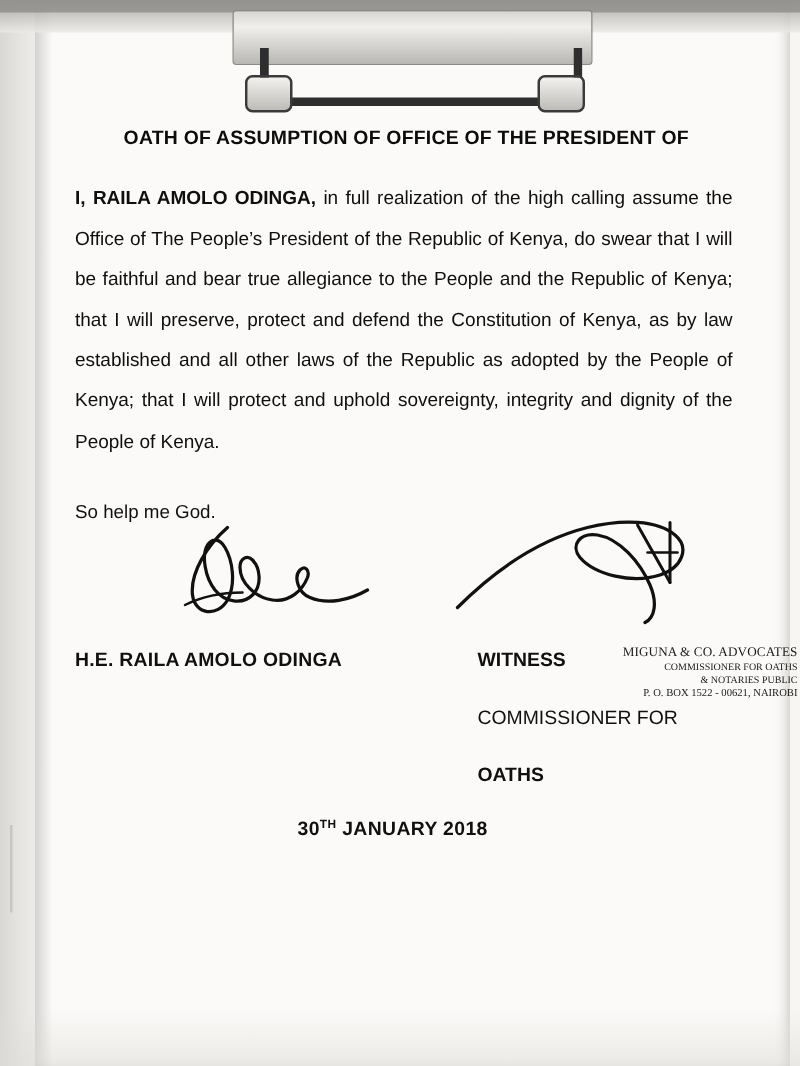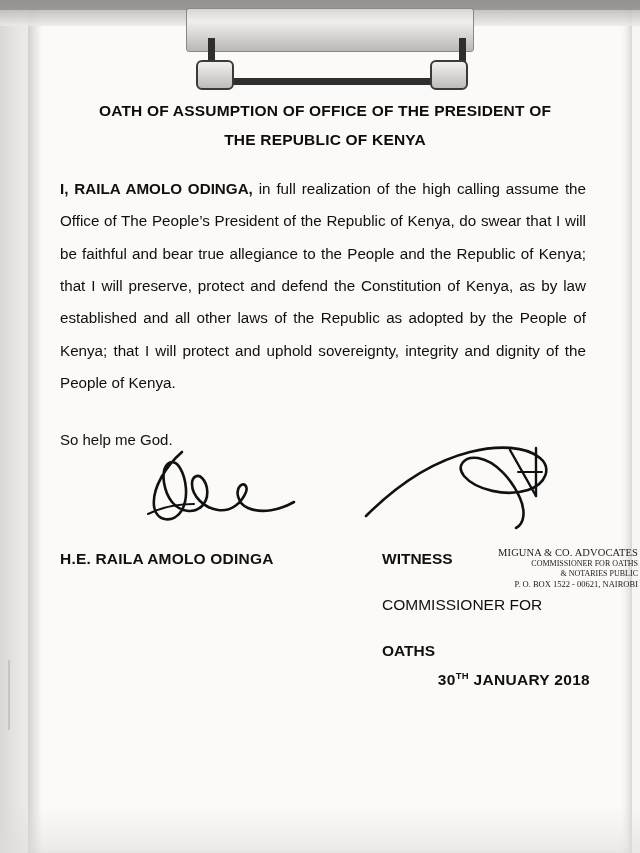--- a/index.html
+++ b/index.html
@@ -175,25 +175,25 @@
     font-family: "Liberation Serif", serif;
     color: #1a1a1a;
     line-height: 1.25;
   }
   .stamp .l1 { font-size: 10.5px; letter-spacing: 0.1px; }
   .stamp .l2 { font-size: 8px; }
   .stamp .l3 { font-size: 8px; }
   .stamp .l4 { font-size: 8.5px; }
 
   .date {
+    margin-top: 14px;
     margin-left: 178px;
     font-weight: bold;
     font-size: 15.5px;
     letter-spacing: 0.3px;
-    text-align: right;
   }
   .date sup { font-size: 9.5px; vertical-align: super; }
 
   
   .margin-mark {
     position: absolute;
     left: 8px;
     top: 660px;
     width: 2px;
     height: 70px;
@@ -221,21 +221,20 @@
     <div class="knob-l"></div>
     <div class="knob-r"></div>
   </div>
 
   <div class="margin-mark"></div>
 
   <div class="content">
 
     <div class="title">
       <span>OATH OF ASSUMPTION OF OFFICE OF THE PRESIDENT OF</span>
-      <span class="line2">THE REPUBLIC OF KENYA</span>
     </div>
 
     <p class="body-text"><b>I, RAILA AMOLO ODINGA,</b><span> in full realization of the high calling assume the Office of The People’s President of the Republic of Kenya, do swear that I will be faithful and bear true allegiance to the People and the Republic of Kenya; that I will preserve, protect and defend the Constitution of Kenya, as by law established and all other laws of the Republic as adopted by the People of Kenya; that I will protect and uphold sovereignty, integrity and dignity of the People of Kenya.</span></p>
 
     <div class="sohelp">So help me God.</div>
 
     <div class="sig-area">
       <svg class="sig-svg" width="260" height="110" viewBox="0 0 260 110">
         <path d="M92 8 C 76 22, 62 44, 64 62 C 66 78, 84 80, 92 66 C 99 53, 96 34, 90 24 C 86 17, 80 16, 76 22 C 71 30, 74 48, 82 58 C 90 68, 104 70, 112 62 C 120 54, 118 40, 112 34 C 108 30, 102 32, 102 40 C 102 52, 114 64, 128 66 C 142 68, 152 58, 156 48 C 158 42, 154 38, 150 42 C 145 47, 148 60, 158 64 C 172 70, 190 66, 204 58" fill="none" stroke="#111" stroke-width="2.6" stroke-linecap="round"></path>
         <path d="M58 70 C 70 64, 86 60, 104 60" fill="none" stroke="#111" stroke-width="2" stroke-linecap="round"></path>

